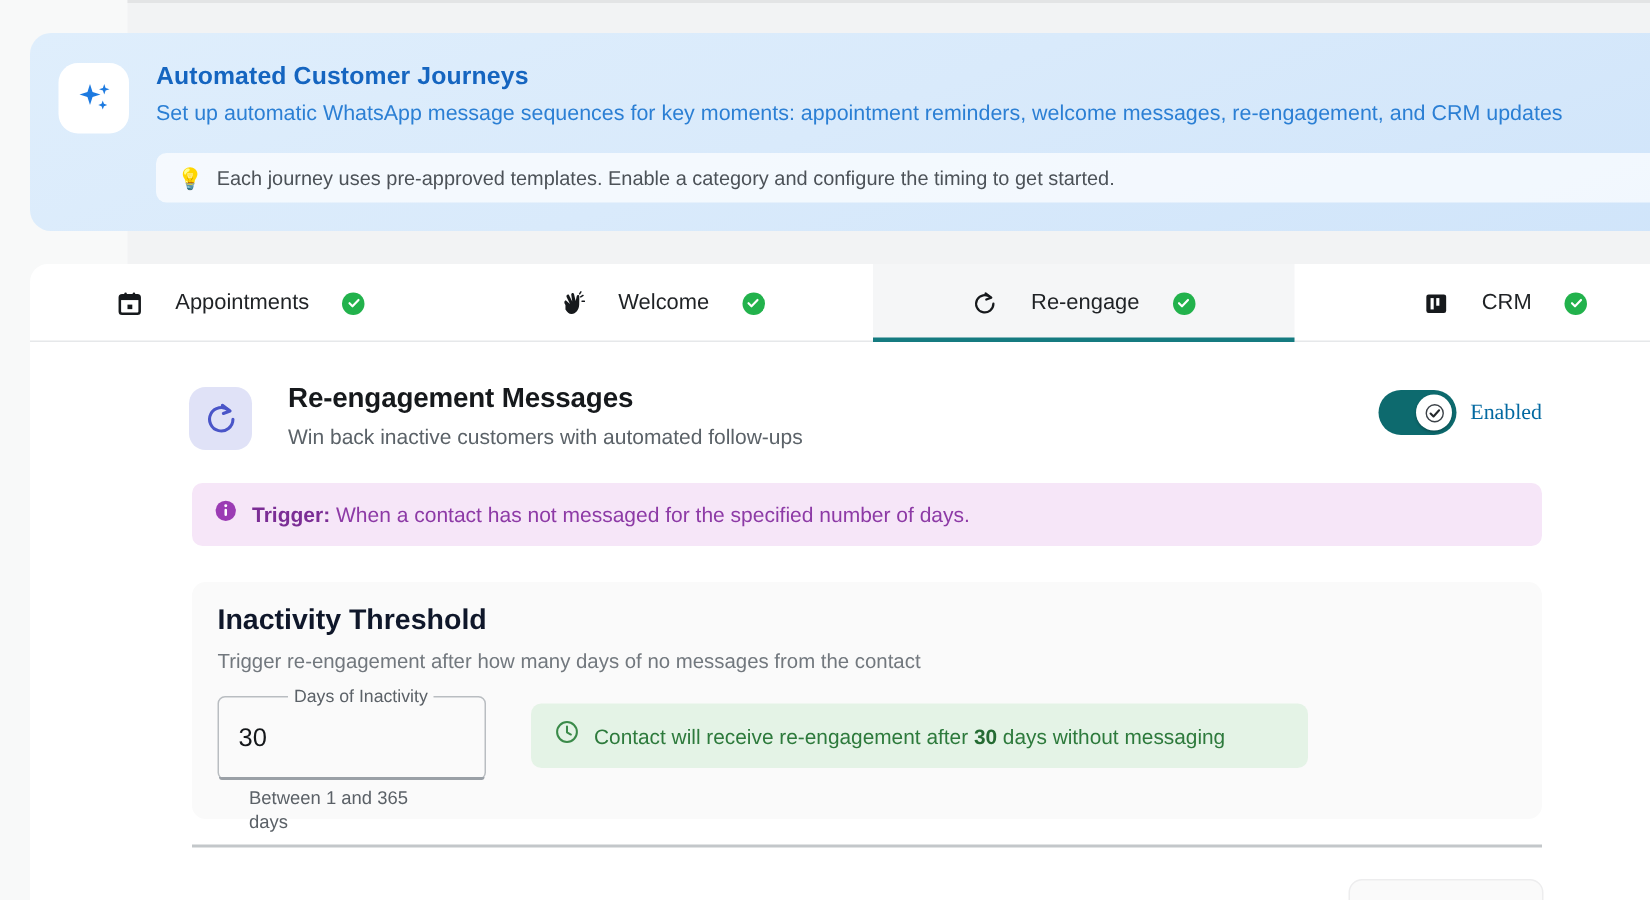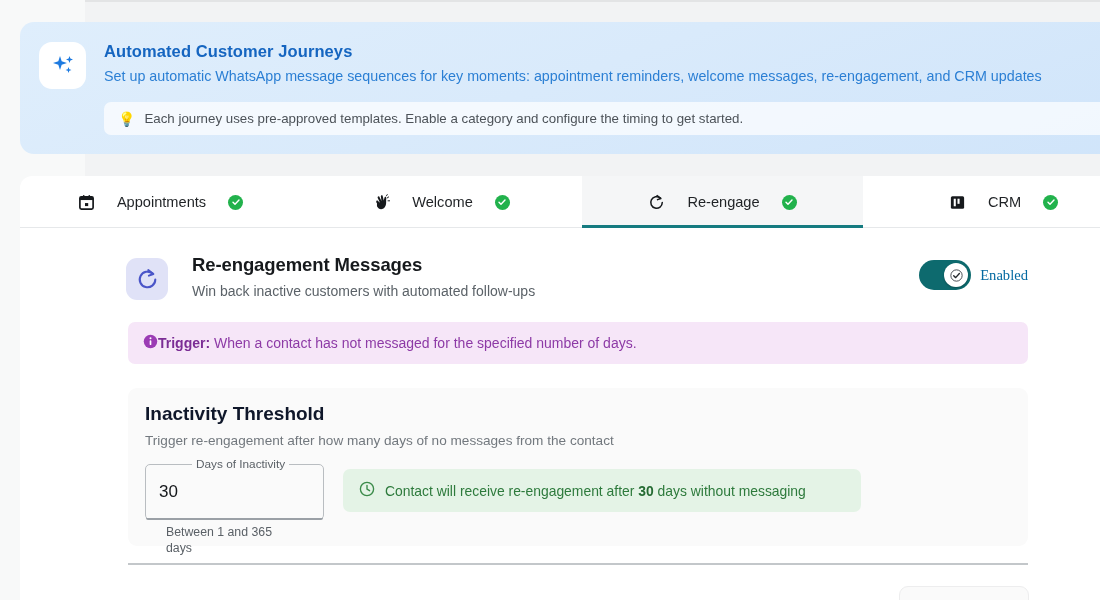--- a/index.html
+++ b/index.html
@@ -129,21 +129,21 @@
     box-shadow: 0 1px 2px rgba(0,0,0,.28);
   }
   .toggle-label { font-size: 14.6px; color: #0369a1; font-family: Liberation Serif, serif; }
 
   
   .trigger {
     position: absolute; left: 128px; top: 322px;
     width: 900px; height: 42px;
     background: #f6e6f8;
     border-radius: 7px;
-    display: flex; align-items: center; 
+    display: flex; align-items: center; gap: 10px;
     padding: 0 15px;
   }
   .trigger-text { font-size: 14px; color: #8d3aa6; }
   .trigger-text b { color: #7b2d95; font-weight: bold; }
 
   
   .panel {
     position: absolute; left: 128px; top: 388px;
     width: 900px; height: 158px;
     background: #fafafa;
@@ -184,21 +184,21 @@
     font-family: "Liberation Sans", sans-serif;
     font-size: 17px; color: #14171a;
   }
   .helper {
     position: absolute; left: 21px; top: 60px;
     width: 130px;
     font-size: 12.3px; color: #5b6167; line-height: 16px;
   }
 
   .success {
-    margin-left: 19px; margin-top: 5px;
+    margin-left: 30px; margin-top: 5px;
     width: 518px; height: 43px;
     background: #e4f3e6;
     border-radius: 7px;
     display: flex; align-items: center; gap: 10px;
     padding: 0 16px;
   }
   .success-text { font-size: 13.9px; color: #2d7a3c; white-space: nowrap; }
   .success-text b { font-weight: bold; color: #256b33; }
 
   

